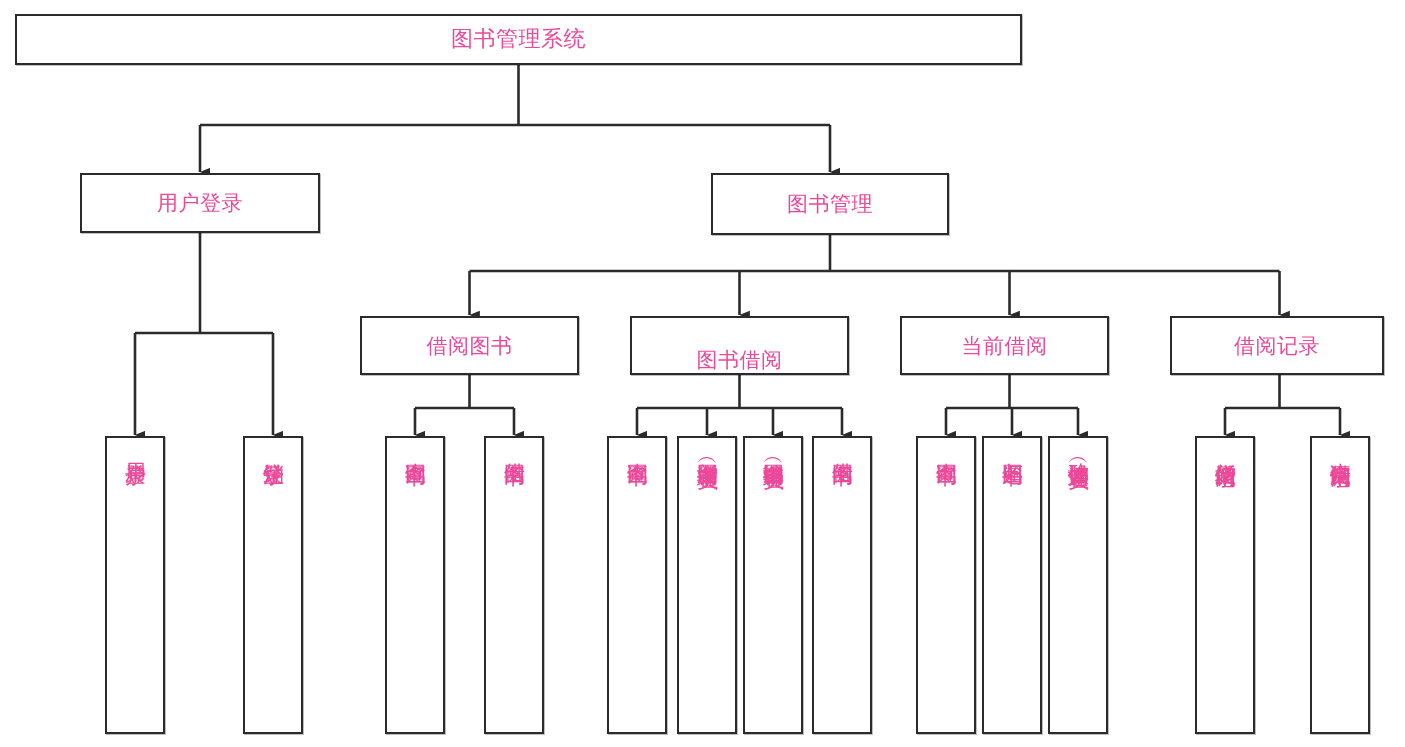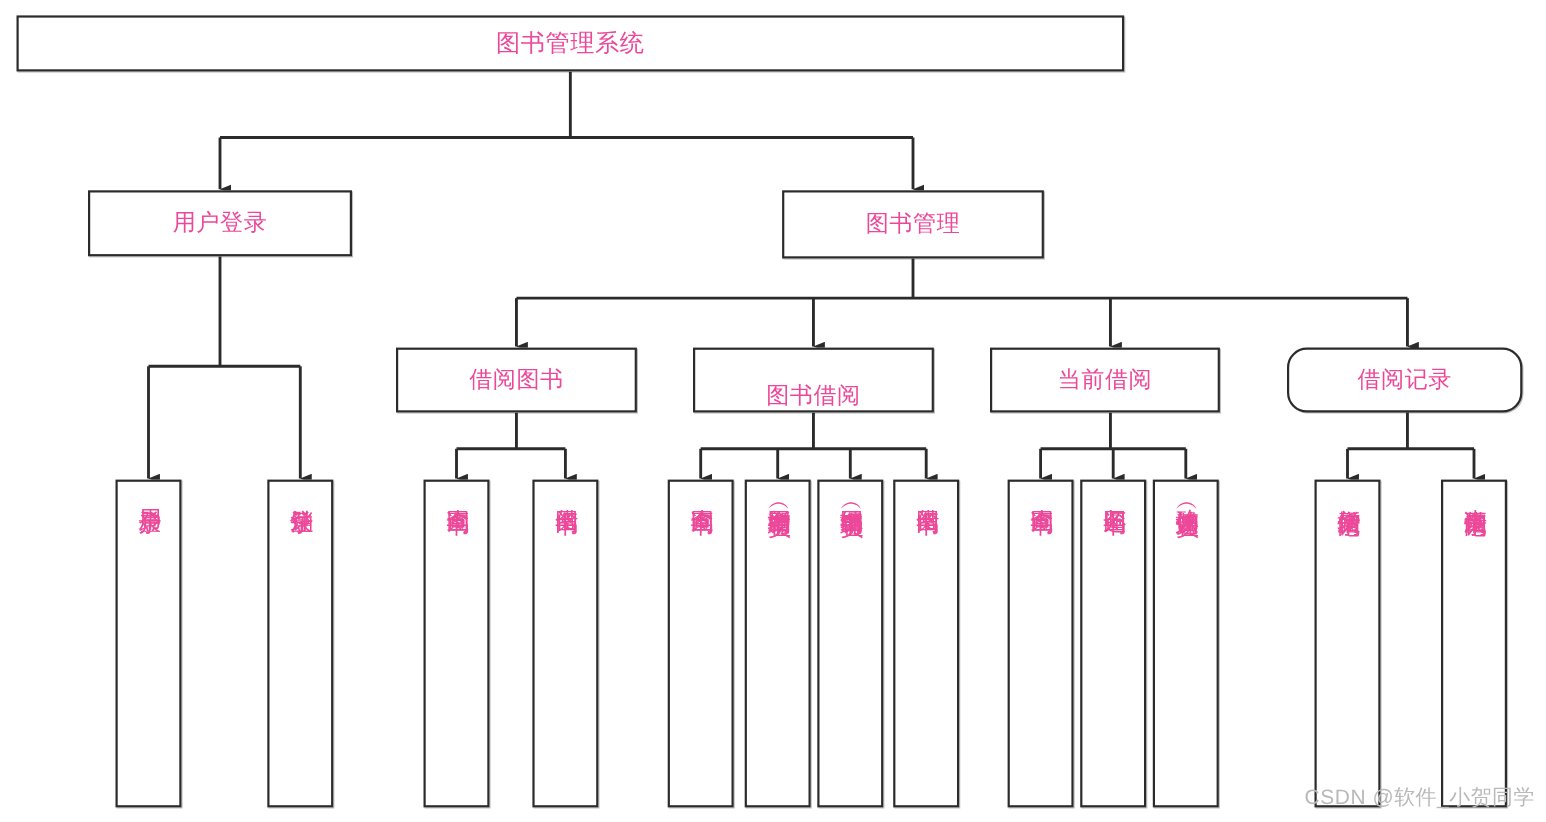--- a/index.html
+++ b/index.html
@@ -133,21 +133,21 @@
       </div>
       <div class="node horiz" style="left: 360px; top: 316px; width: 219px; height: 59px;">
         <span class="label">借阅图书</span>
       </div>
       <div class="node horiz" style="left: 630px; top: 316px; width: 219px; height: 59px; align-items: flex-end;">
         <span class="label">图书借阅</span>
       </div>
       <div class="node horiz" style="left: 900px; top: 316px; width: 209px; height: 59px;">
         <span class="label">当前借阅</span>
       </div>
-      <div class="node horiz" style="left: 1170px; top: 316px; width: 214px; height: 59px; border-radius: 18px;">
+      <div class="node horiz" style="left: 1170px; top: 316px; width: 214px; height: 59px;">
         <span class="label">借阅记录</span>
       </div>
       <div class="node vert" style="left: 105px; top: 436px; width: 60px; height: 298px;">
         <span class="label">用户登录</span>
       </div>
       <div class="node vert" style="left: 243px; top: 436px; width: 60px; height: 298px;">
         <span class="label">注销登录</span>
       </div>
       <div class="node vert" style="left: 385px; top: 436px; width: 60px; height: 298px;">
         <span class="label">查询图书</span>
@@ -177,14 +177,13 @@
         <span class="label">确认归还（管理员）</span>
       </div>
       <div class="node vert" style="left: 1195px; top: 436px; width: 60px; height: 298px;">
         <span class="label">新增借阅记录</span>
       </div>
       <div class="node vert" style="left: 1310px; top: 436px; width: 60px; height: 298px;">
         <span class="label">查询借阅记录</span>
       </div>
     </div>
 
-  <div id="watermark">CSDN @软件_小贺同学</div>
 </div>
 
 </body></html>

